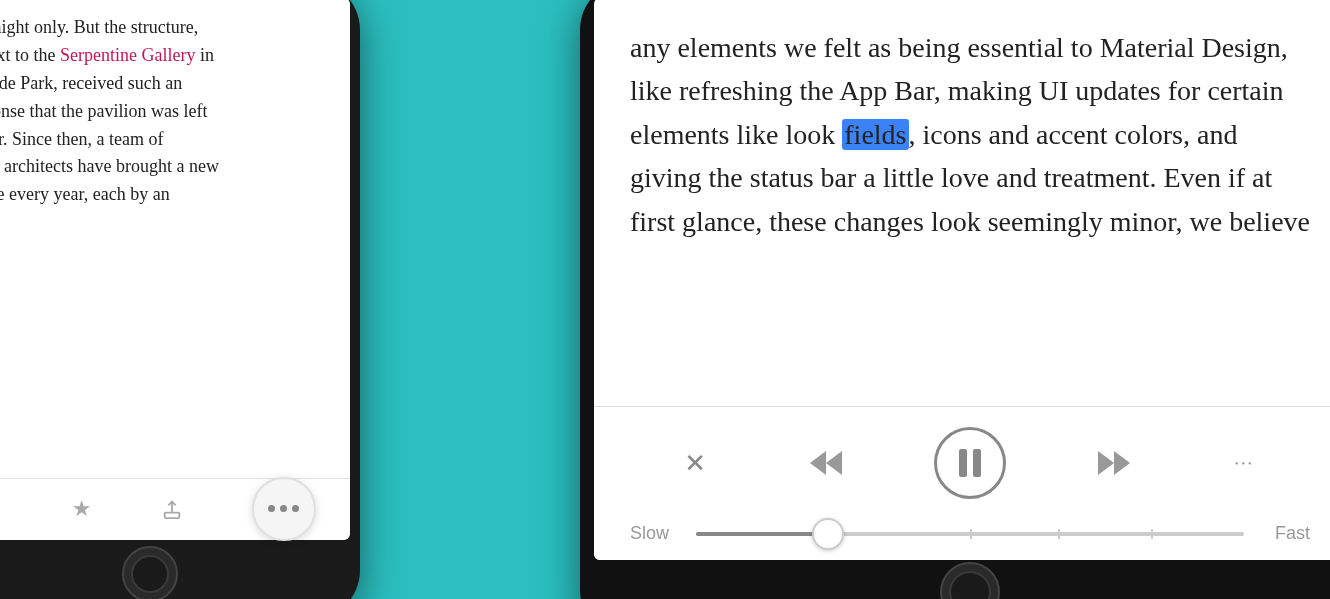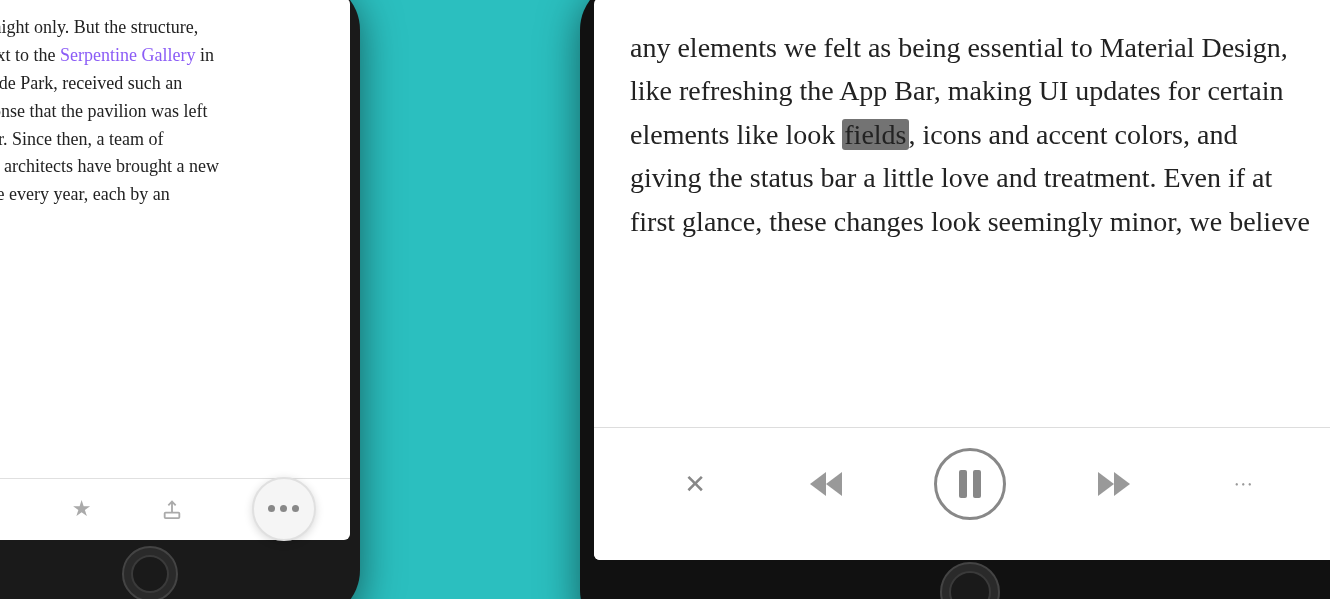--- a/index.html
+++ b/index.html
@@ -47,21 +47,21 @@
     }
 
     .phone-left .screen .text-content {
       font-size: 18px;
       line-height: 1.55;
       color: #222;
       font-family: Georgia, serif;
     }
 
     .phone-left .screen .text-content .link {
-      color: #8b5cf6;
+      color: #be185d;
       text-decoration: none;
     }
 
     .phone-left .home-button {
       position: absolute;
       bottom: 18px;
       left: 50%;
       transform: translateX(-50%);
       width: 56px;
       height: 56px;
@@ -170,21 +170,21 @@
     }
 
     .phone-right .screen .reading-area .read-text {
       font-size: 28px;
       line-height: 1.55;
       color: #222;
       font-family: Georgia, serif;
     }
 
     .phone-right .screen .reading-area .highlighted {
-      background-color: #737373;
+      background-color: #3b82f6;
       border-radius: 3px;
       padding: 0 2px;
     }
 
     .phone-right .screen .player-area {
       border-top: 1px solid #ddd;
       padding: 20px 36px 16px;
       background: #fff;
     }
 
@@ -378,20 +378,31 @@
           </div>
           <div class="ctrl-icon">
             <svg width="36" height="28" viewBox="0 0 36 28" fill="#999">
               <polygon points="2,2 18,14 2,26"></polygon>
               <polygon points="18,2 34,14 18,26"></polygon>
             </svg>
           </div>
           <div class="ctrl-icon" style="font-size:10px; letter-spacing:3px; color:#999;">•••</div>
         </div>
 
+        <div class="speed-row">
+          <span class="speed-label">Slow</span>
+          <div class="slider-track">
+            <div class="slider-fill"></div>
+            <div class="slider-thumb"></div>
+            <div class="slider-tick" style="left: 50%;"></div>
+            <div class="slider-tick" style="left: 66%;"></div>
+            <div class="slider-tick" style="left: 83%;"></div>
+          </div>
+          <span class="speed-label fast">Fast</span>
+        </div>
       </div>
 
     </div>
 
     <div class="home-button">
       <div class="inner"></div>
     </div>
   </div>
 
 </div>

